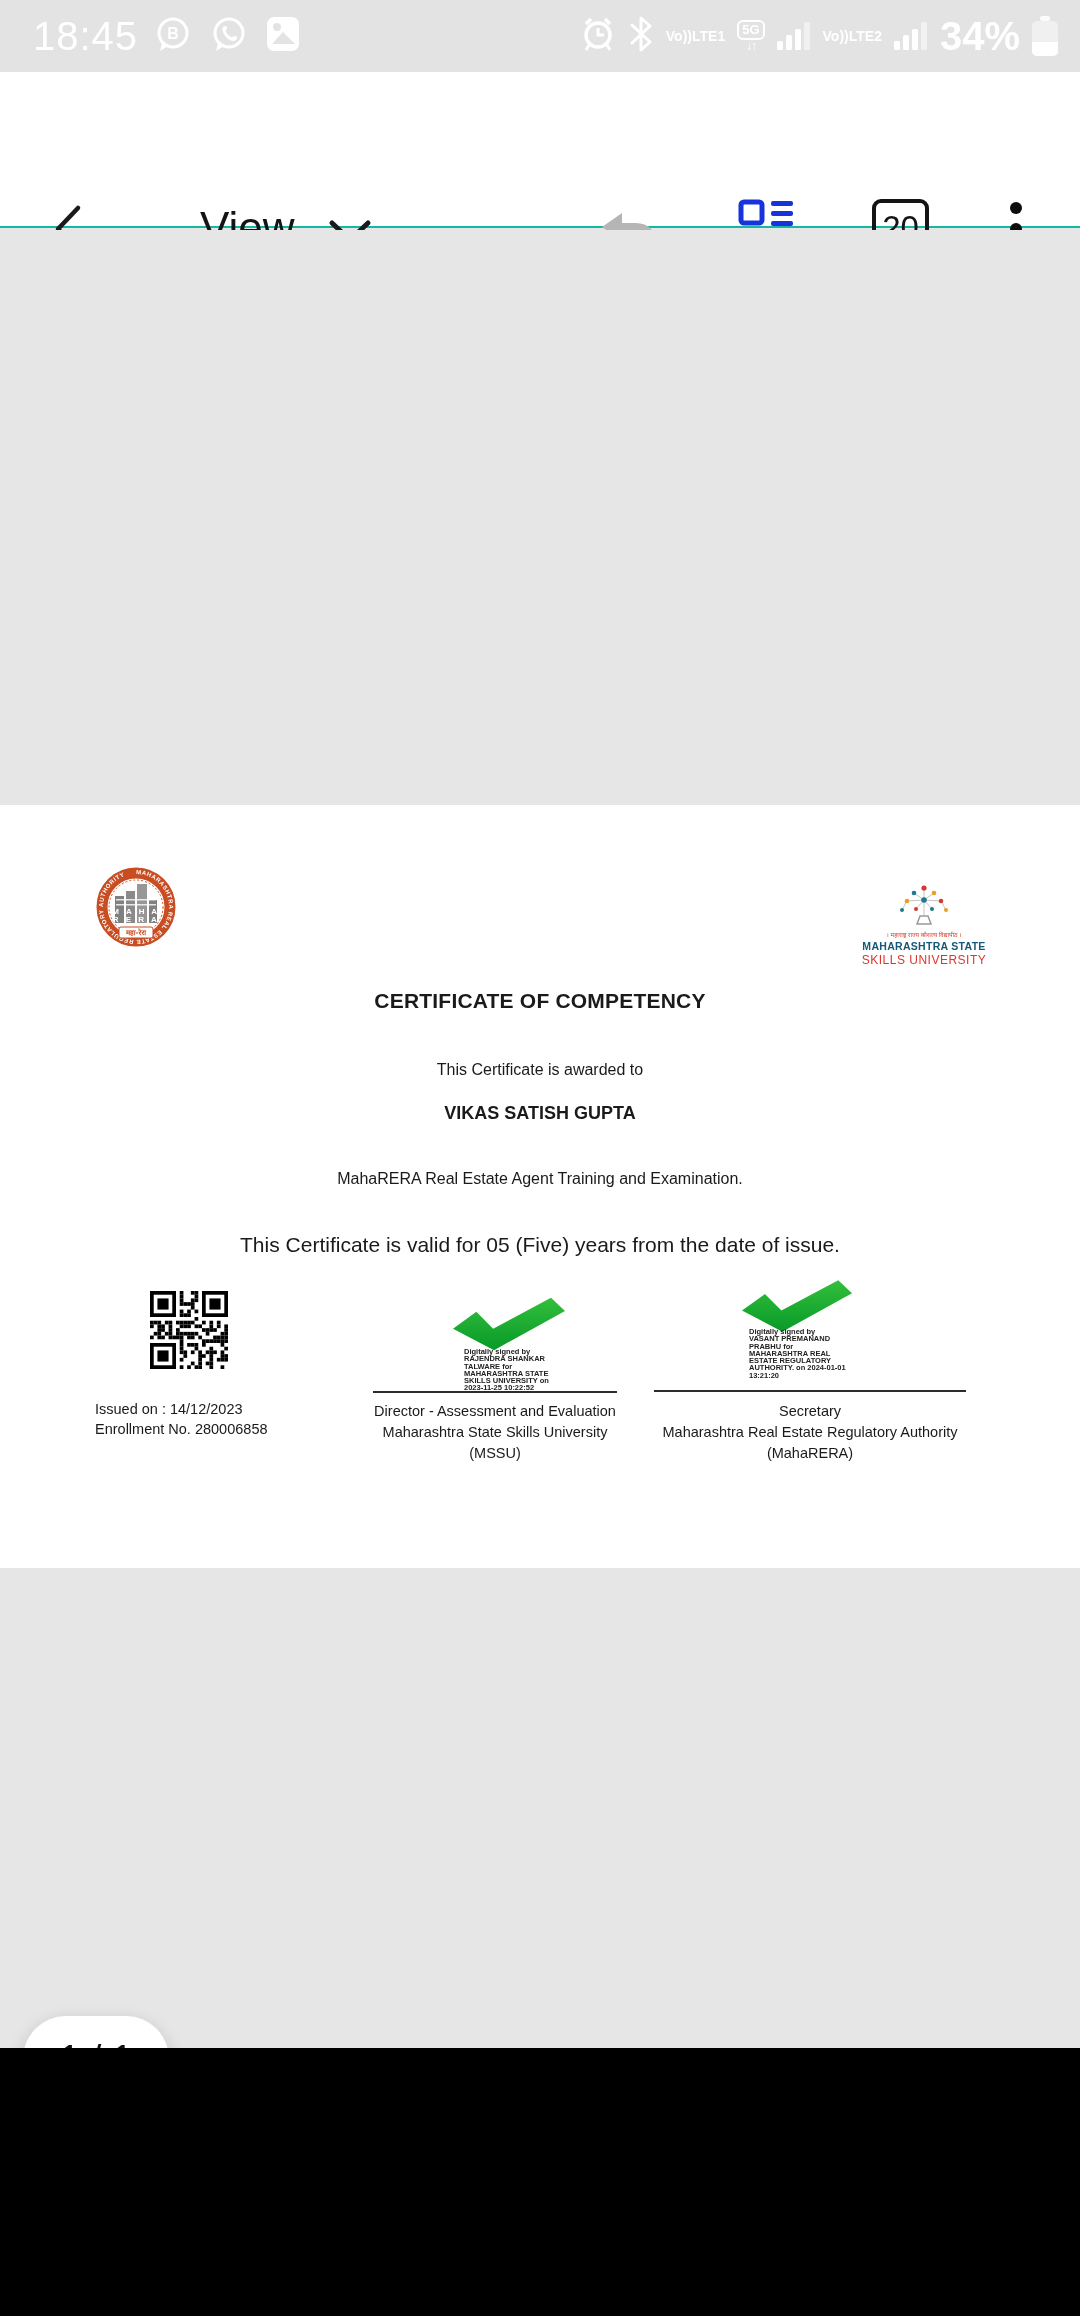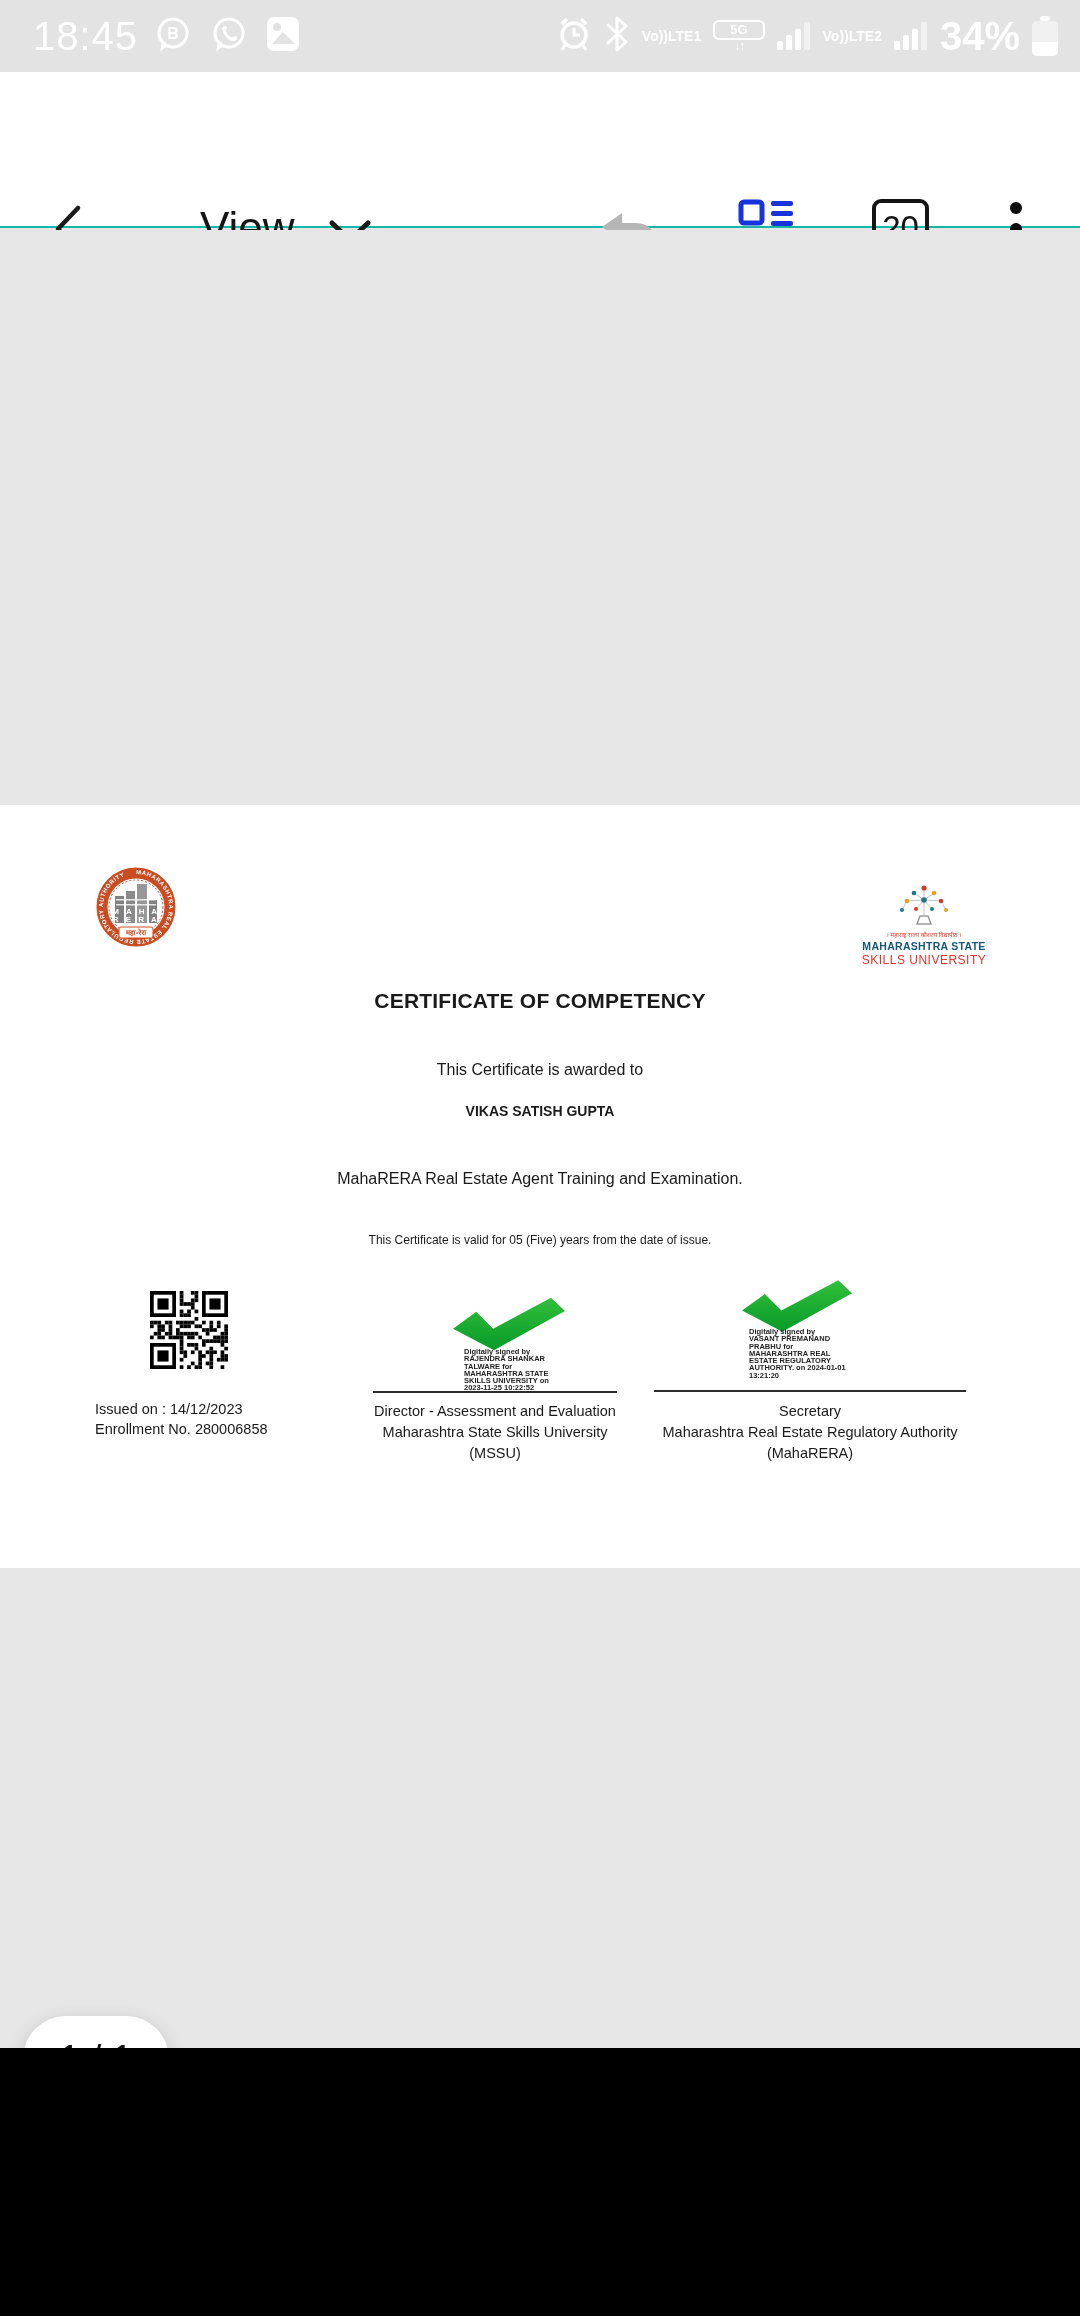--- a/index.html
+++ b/index.html
@@ -10,21 +10,21 @@
   }
   .abs{ position:absolute; }
 
   
   .status-bar{ left:0; top:0; width:1080px; height:72px; background:#e3e3e4; color:#fff; }
   .sb-left{ left:0; top:0; height:72px; display:flex; align-items:center; padding-left:33px; gap:14px; position:absolute; }
   .sb-time{ font-size:40px; line-height:40px; letter-spacing:1px; }
   .sb-right{ right:0; top:0; height:72px; display:flex; align-items:center; padding-right:22px; gap:12px; position:absolute; }
   .sb-stack{ display:flex; align-items:flex-start; font-size:14px; font-weight:bold; line-height:14px; }
   .sb-5g{ display:flex; flex-direction:column; align-items:center; }
-  .sb-5g .box{ border:2.5px solid #fff; border-radius:6px; padding:0 15px; font-size:13px; font-weight:bold; line-height:16px; }
+  .sb-5g .box{ border:2.5px solid #fff; border-radius:6px; padding:0 3px; font-size:13px; font-weight:bold; line-height:16px; }
   .sb-5g .arrows{ font-size:12px; font-weight:bold; line-height:12px; letter-spacing:-1px; }
   .sb-batt-pct{ font-size:40px; line-height:40px;font-weight:bold; }
   .battery{ width:26px; height:40px; position:relative; }
   .battery .tip{ position:absolute; left:8px; top:0; width:10px; height:5px; background:rgba(255,255,255,.85); border-radius:2px; }
   .battery .body{ position:absolute; left:0; top:5px; width:26px; height:35px; border-radius:5px; background:rgba(255,255,255,.45); overflow:hidden; }
   .battery .fill{ position:absolute; left:0; bottom:0; width:100%; height:40%; background:#fff; }
 
   
   .toolbar{ left:0; top:72px; width:1080px; height:156px; background:#fff; border-bottom:2px solid #14b8a6; }
   .tb-title{ left:200px; top:131px; font-size:44px; color:#141414; position:absolute; }
@@ -32,21 +32,21 @@
              display:flex; align-items:center; justify-content:center; font-size:33px; color:#141414; position:absolute; }
   .kebab{ left:1008px; top:130px; width:16px; height:54px; display:flex; flex-direction:column; justify-content:space-between; align-items:center; position:absolute; }
   .kebab i{ width:12px; height:12px; border-radius:50%; background:#0d0d0d; }
 
   
   .doc-area{ left:0; top:230px; width:1080px; height:1934px; background:#e6e6e6; }
   .page{ left:0; top:805px; width:1080px; height:763px; background:#fff; color:#1a1a1a; }
   .c-center{ left:0; width:1080px; text-align:center; position:absolute; }
   .cert-title{ font-size:21px; font-weight:bold; letter-spacing:.2px; }
   .body-txt{ font-size:16px; }
-  .recipient{ font-size:14px; font-weight:bold;text-align:center; }
+  .recipient{ font-size:18px; font-weight:bold;text-align:center; }
   .issued{ left:95px; top:594px; font-size:14.5px; line-height:20px; position:absolute; }
   .digital{ font-size:7.5px; font-weight:bold; line-height:7.3px; color:#222; text-align:left; position:absolute; letter-spacing:0; }
   .sig-line{ height:2px; background:#2c2c2c; position:absolute; }
   .sig-label{ font-size:14.5px; line-height:21px; text-align:center; position:absolute; }
 
   
   .mssu{ left:858px; top:78px; width:132px; text-align:center; position:absolute; }
   .mssu .dev{ font-size:6px; color:#d43b2a; line-height:8px; }
   .mssu .l1{ font-size:10.5px; font-weight:bold; color:#14587a; letter-spacing:.3px; line-height:14px; }
   .mssu .l2{ font-size:12px; font-weight:normal; color:#e0342c; letter-spacing:.5px; line-height:14px; }
@@ -240,21 +240,21 @@
       </svg>
       <div class="dev">। महाराष्ट्र राज्य कौशल्य विद्यापीठ ।</div>
       <div class="l1">MAHARASHTRA STATE</div>
       <div class="l2">SKILLS UNIVERSITY</div>
     </span>
 
     <div class="c-center cert-title" style="top:184px;">CERTIFICATE OF COMPETENCY</div>
     <div class="c-center body-txt" style="top:256px;">This Certificate is awarded to</div>
     <div class="c-center recipient" style="top:298px;">VIKAS SATISH GUPTA</div>
     <div class="c-center body-txt" style="top:365px;">MahaRERA Real Estate Agent Training and Examination.</div>
-    <div class="c-center" style="top:428px; font-size:12px;">This Certificate is valid for 05 (Five) years from the date of issue.</div>
+    <div class="c-center" style="top:428px; font-size:21px;">This Certificate is valid for 05 (Five) years from the date of issue.</div>
 
     <svg id="qr" class="abs" style="left:150px; top:486px;" width="78" height="78" viewBox="0 0 75.6 75.6">
         <rect x="28.8" y="0" width="3.6" height="3.6" fill="#000"></rect>
         <rect x="39.6" y="0" width="3.6" height="3.6" fill="#000"></rect>
         <rect x="43.2" y="0" width="3.6" height="3.6" fill="#000"></rect>
         <rect x="28.8" y="3.6" width="3.6" height="3.6" fill="#000"></rect>
         <rect x="43.2" y="3.6" width="3.6" height="3.6" fill="#000"></rect>
         <rect x="28.8" y="7.2" width="3.6" height="3.6" fill="#000"></rect>
         <rect x="39.6" y="7.2" width="3.6" height="3.6" fill="#000"></rect>
         <rect x="43.2" y="7.2" width="3.6" height="3.6" fill="#000"></rect>

